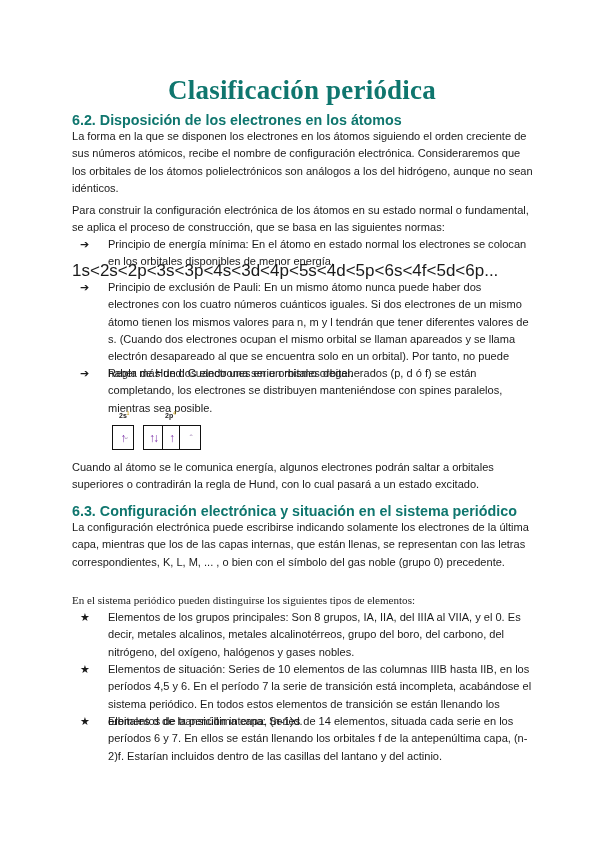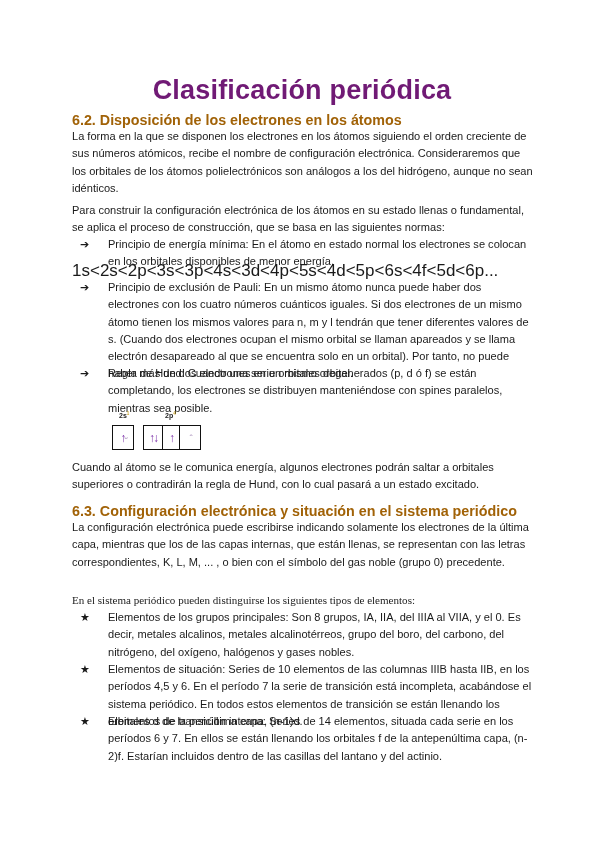--- a/index.html
+++ b/index.html
@@ -20,34 +20,34 @@
       left: 72px;
       top: 0;
       width: 460px;
     }
     .title {
       position: absolute;
       left: 0;
       top: 72px;
       width: 460px;
       text-align: center;
-      font-family: Liberation Sans, sans-serif;
+      font-family: Liberation Serif, serif;
       font-weight: 900;
       font-size: 27px;
-      color: #701a75;
+      color: #0f766e;
       letter-spacing: 0.2px;
       line-height: 36px;
     }
     .h2 {
       position: absolute;
       left: 0;
       font-family: "Liberation Sans", sans-serif;
       font-weight: bold;
       font-size: 14.3px;
-      color: #a16207;
+      color: #0f766e;
       line-height: 18px;
       white-space: nowrap;
     }
     .p {
       position: absolute;
       left: 0;
       width: 462px;
       font-size: 11.05px;
       line-height: 17.3px;
       color: #1a1a1a;
@@ -119,21 +119,21 @@
 <body>
 
 <div class="page">
 
   <div class="title">Clasificación periódica</div>
 
   <div class="h2" style="top:111px;">6.2. Disposición de los electrones en los átomos</div>
 
   <div class="p" style="top:128px;">La forma en la que se disponen los electrones en los átomos siguiendo el orden creciente de sus números atómicos, recibe el nombre de configuración electrónica. Consideraremos que los orbitales de los átomos polielectrónicos son análogos a los del hidrógeno, aunque no sean idénticos.</div>
 
-  <div class="p" style="top:202px;">Para construir la configuración electrónica de los átomos en su estado llenas o fundamental, se aplica el proceso de construcción, que se basa en las siguientes normas:</div>
+  <div class="p" style="top:202px;">Para construir la configuración electrónica de los átomos en su estado normal o fundamental, se aplica el proceso de construcción, que se basa en las siguientes normas:</div>
 
   <div class="li" style="top:236px;">
     <span class="bullet">➔</span>
     <span class="body"><b>Principio de energía mínima:</b><span> En el átomo en estado normal los electrones se colocan en los orbitales disponibles de menor energía.</span></span>
   </div>
 
   <div class="config-line" style="top:262px;">1s&lt;2s&lt;2p&lt;3s&lt;3p&lt;4s&lt;3d&lt;4p&lt;5s&lt;4d&lt;5p&lt;6s&lt;4f&lt;5d&lt;6p...</div>
 
   <div class="li" style="top:279px;">
     <span class="bullet">➔</span>

